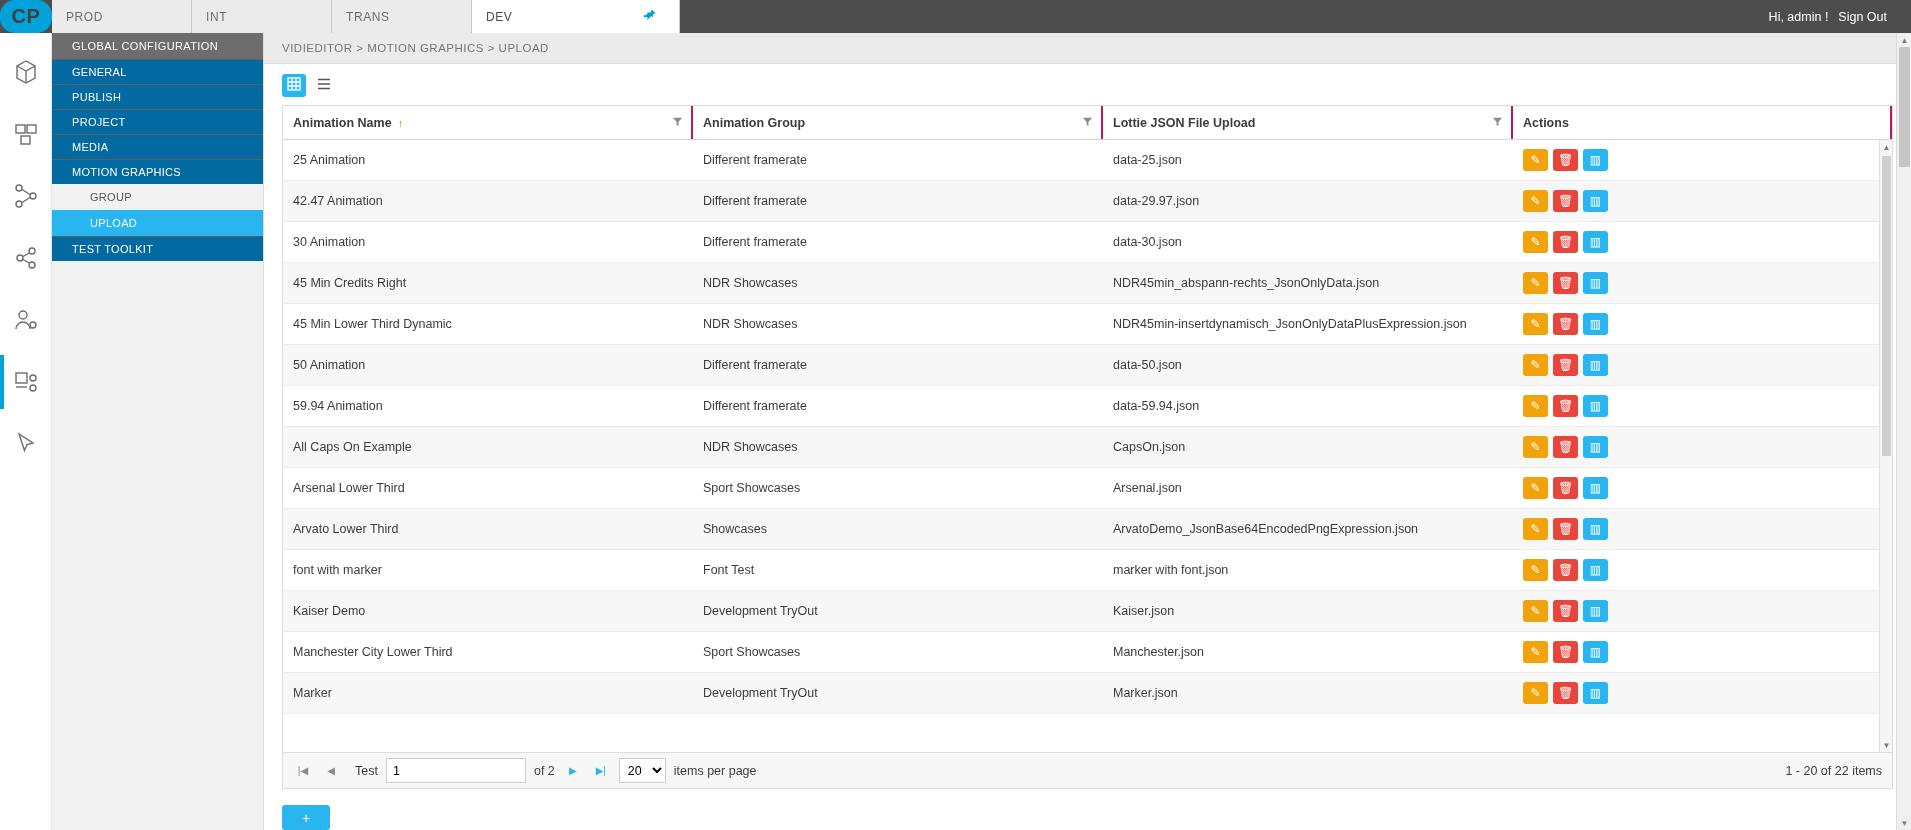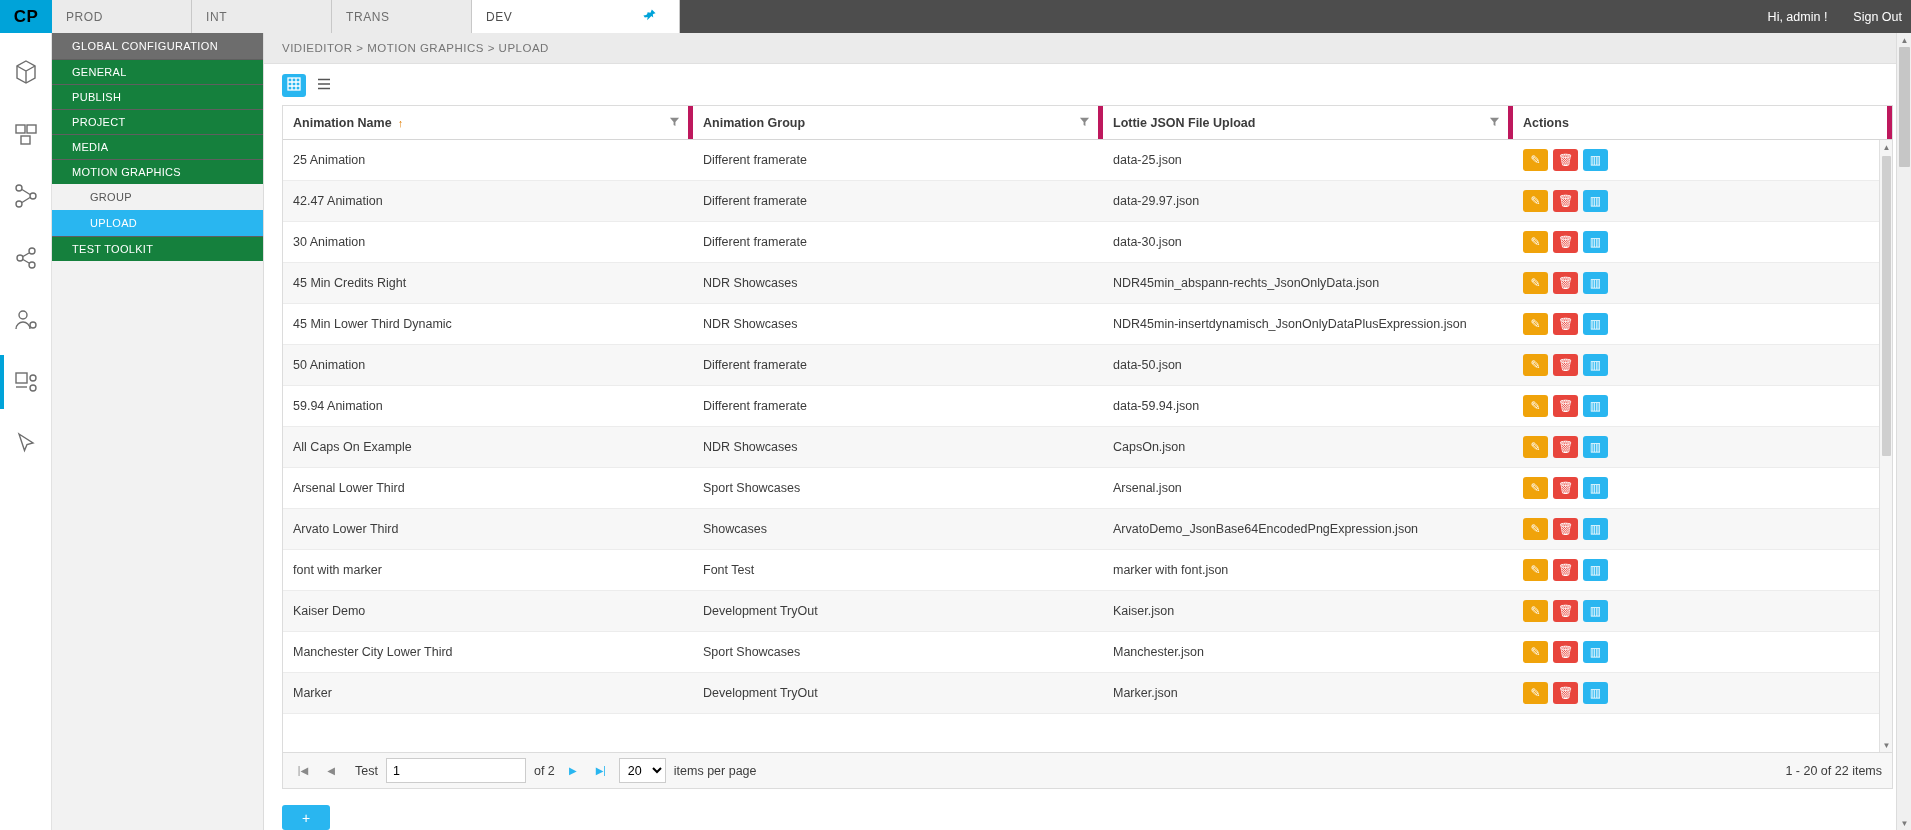--- a/index.html
+++ b/index.html
@@ -18,25 +18,26 @@
     height: 33px;
     background: #4d4d4d;
     display: flex;
     align-items: stretch;
     flex: 0 0 33px;
     position: relative;
   }
   .logo-box {
     width: 52px; height: 33px;
     background: #00a3d9;
-    color: #000000;
-    font-size: 17px;
+    color: #404040;
+    font-size: 20px;
     font-weight: bold;
     display: flex; align-items: center; justify-content: center;
     letter-spacing: .5px;
+    border-radius: 15px;
   }
   .env-tabs { display: flex; align-items: stretch; }
   .env-tab {
     width: 140px;
     background: #ebebeb;
     color: #6d6d6d;
     font-size: 12px;
     display: flex;
     align-items: center;
     padding-left: 14px;
@@ -54,21 +55,21 @@
     position: absolute;
     right: 22px; top: 50%;
     transform: translateY(-50%);
     color: #00a3d9;
     font-size: 14px;
   }
   .topbar-right {
     margin-left: auto;
     display: flex; align-items: center;
     color: #fff; font-size: 12.5px;
-    padding-right: 9px; gap: 26px;
+    padding-right: 24px; gap: 10px;
   }
   .topbar-right span { cursor: pointer; }
 
   
   .body { display: flex; flex: 1 1 auto; min-height: 0; }
 
   
   .rail {
     width: 52px;
     background: #ffffff;
@@ -100,21 +101,21 @@
     font-size: 11.5px;
   }
   .menu-head {
     background: #6d6d6d;
     color: #fff;
     padding: 7px 0 7px 20px;
     font-size: 11px;
     letter-spacing: .4px;
   }
   .menu-item {
-    background: #15803d;
+    background: #0369a1;
     color: #ffffff;
     padding: 6px 0 6px 20px;
     font-size: 11px;
     letter-spacing: .3px;
     cursor: pointer;
     border-top: 1px solid #5f5f5f;
   }
   .menu-item.sub {
     background: #f2f2f2;
     color: #555;
@@ -176,21 +177,21 @@
     height: 34px;
     flex: 0 0 34px;
     position: relative;
   }
   .gh-cell {
     display: flex; align-items: center;
     font-size: 12.5px;
     font-weight: bold;
     color: #3c3c3c;
     padding-left: 10px;
-    border-right: 5px solid #be185d;
+    border-right: 2px solid #be185d;
     position: relative;
     cursor: pointer;
   }
   .gh-cell .sortarrow { color: #e07b00; font-size: 11px; margin-left: 6px; }
   .gh-cell .filter {
     position: absolute; right: 8px; top: 50%; transform: translateY(-50%);
     color: #8a8a8a;
   }
   .col1 { width: 410px; flex: 0 0 410px; }
   .col2 { width: 410px; flex: 0 0 410px; }

